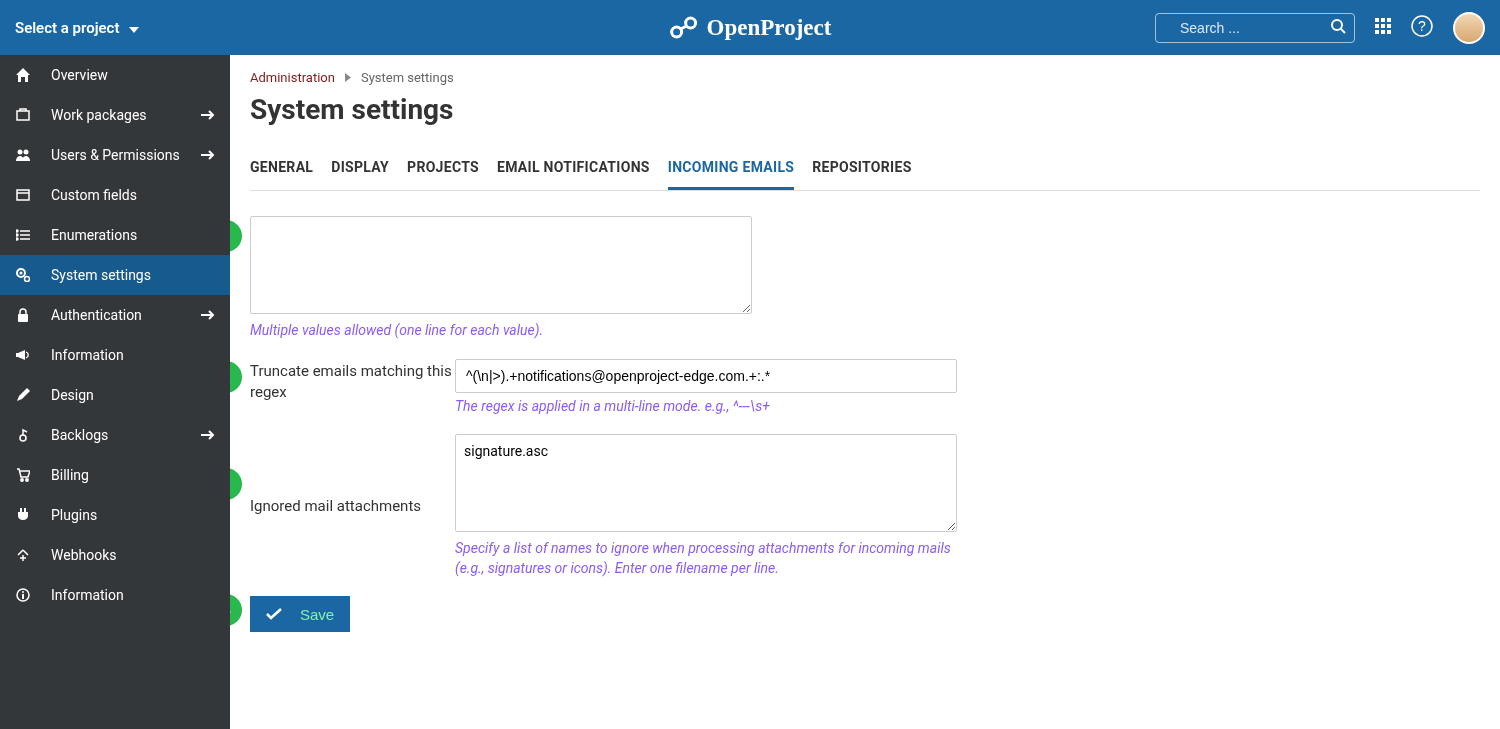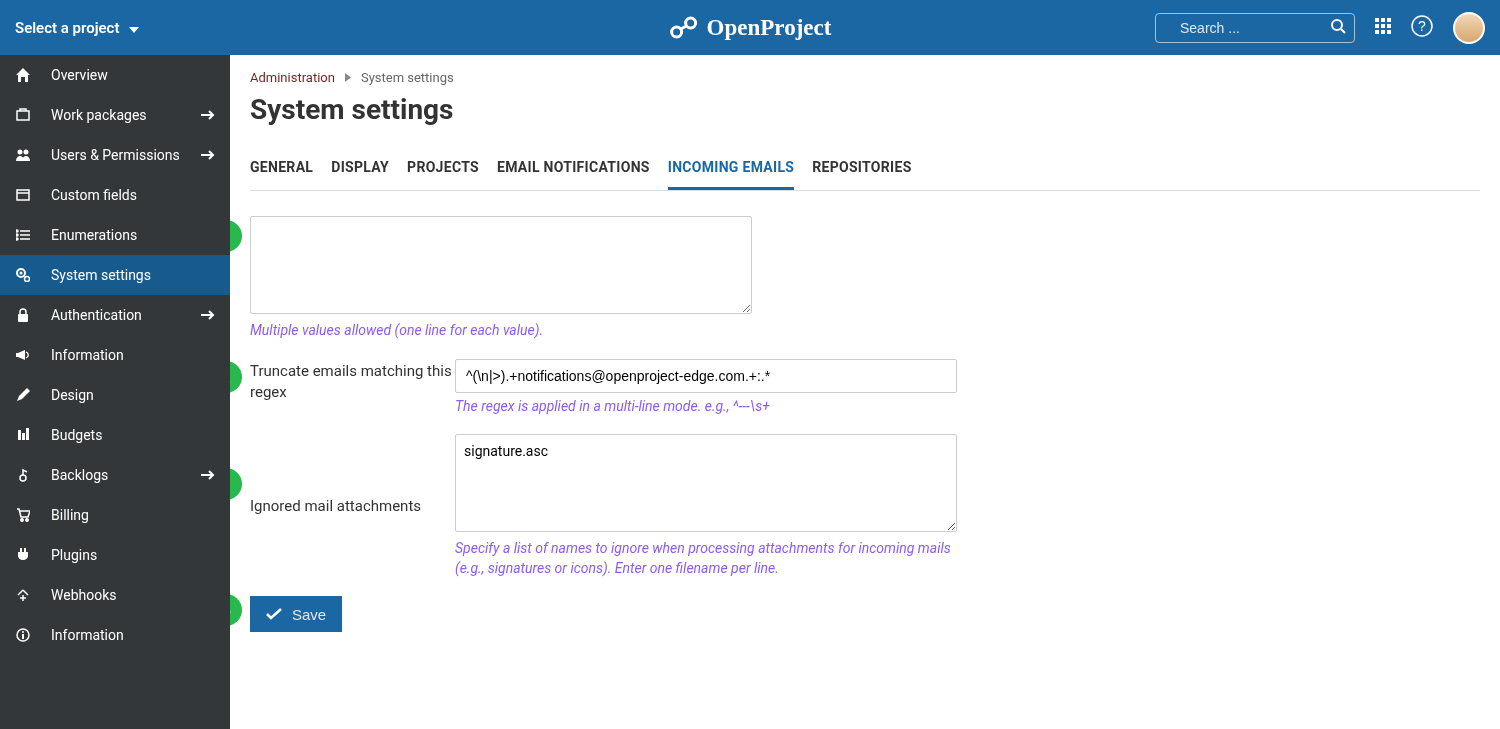--- a/index.html
+++ b/index.html
@@ -32,21 +32,21 @@
 .tabs { display: flex; gap: 18px; border-bottom: 1px solid #ddd; margin-bottom: 25px; }
 .tab { padding: 8px 0 12px 0; color: #333; font-weight: 700; font-size: 14px; cursor: pointer; border-bottom: 3px solid transparent; letter-spacing: 0.3px; }
 .tab.active { color: #1a67a3; border-bottom-color: #1a67a3; }
 .form-row { display: flex; gap: 0; margin-bottom: 18px; align-items: flex-start; }
 .form-label { width: 205px; font-size: 15px; color: #333; padding-top: 2px; line-height: 1.45; }
 .form-field { width: 502px; }
 .form-field textarea { width: 100%; border: 1px solid #ccc; border-radius: 2px; padding: 8px; font-family: inherit; font-size: 14px; resize: both; }
 .form-field input[type=text] { width: 100%; height: 34px; border: 1px solid #ccc; border-radius: 2px; padding: 0 10px; font-size: 14px; }
 .hint { font-style: italic; color: #8b5cf6; font-size: 14px; margin-top: 4px; line-height: 1.4; }
 
-.save-btn { background: #1a67a3; color: #e5e5e5; border: none; height: 36px; padding: 0 16px; font-size: 15px; font-weight: 400; cursor: pointer; display: inline-flex; align-items: center; gap: 10px; }
+.save-btn { background: #1a67a3; color: #86efac; border: none; height: 36px; padding: 0 16px; font-size: 15px; font-weight: 400; cursor: pointer; display: inline-flex; align-items: center; gap: 18px; }
 
 .badge { width: 32px; height: 32px; border-radius: 50%; background: #29b84e; color: #fff; display: flex; align-items: center; justify-content: center; font-size: 16px; font-weight: 700; position: absolute; z-index: 5; }
 .badge-1 { top: 4px; left: -40px; }
 .badge-2 { top: 145px; left: -40px; }
 .badge-3 { top: 252px; left: -40px; }
 .badge-4 { top: 378px; left: -40px; }
 
 .form-wrap { margin-left: 0; position: relative; padding-left: 0; }
 </style>
 </head>
@@ -194,30 +194,20 @@
     <div class="sidebar-item">
       <span class="sidebar-icon">
           <svg width="14" height="14" viewBox="0 0 14 14" fill="white">
             <path d="M1 13 L3 8 L11 0 L14 3 L6 11 Z"></path>
           </svg>
         </span>
       <span>Design</span>
     </div>
     <div class="sidebar-item">
       <span class="sidebar-icon">
-          <svg width="14" height="14" viewBox="0 0 14 14" fill="white">
-            <rect x="2" y="2" width="3" height="10"></rect>
-            <rect x="6" y="5" width="3" height="7"></rect>
-            <rect x="10" y="0" width="3" height="12"></rect>
-          </svg>
-        </span>
-      <span>Budgets</span>
-    </div>
-    <div class="sidebar-item">
-      <span class="sidebar-icon">
           <svg width="14" height="14" viewBox="0 0 14 14" fill="none" stroke="white" stroke-width="1.5">
             <circle cx="7" cy="10" r="3"></circle>
             <path d="M7 7 L7 2 L11 4"></path>
           </svg>
         </span>
       <span>Backlogs</span>
       <span class="sidebar-arrow"><svg width="14" height="10" viewBox="0 0 14 10" fill="none" stroke="white" stroke-width="2">
             <path d="M0 5 L12 5 M8 1 L12 5 L8 9"></path>
           </svg></span>
     </div>

